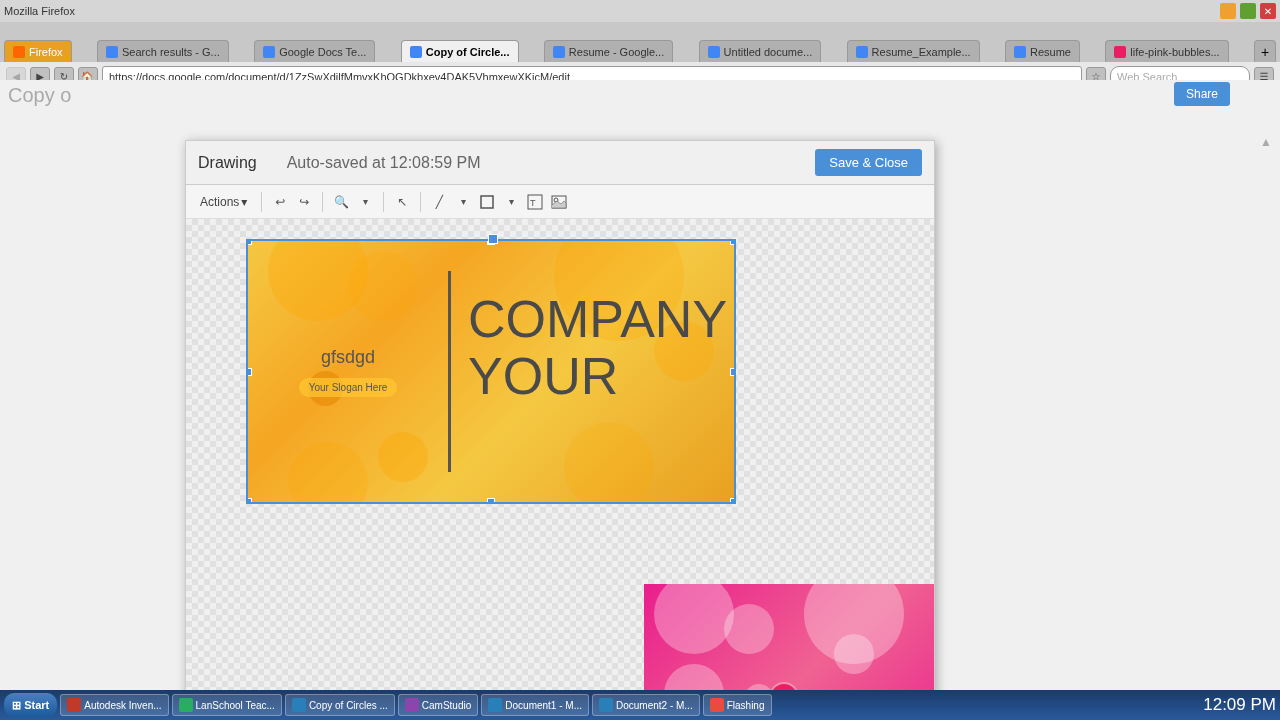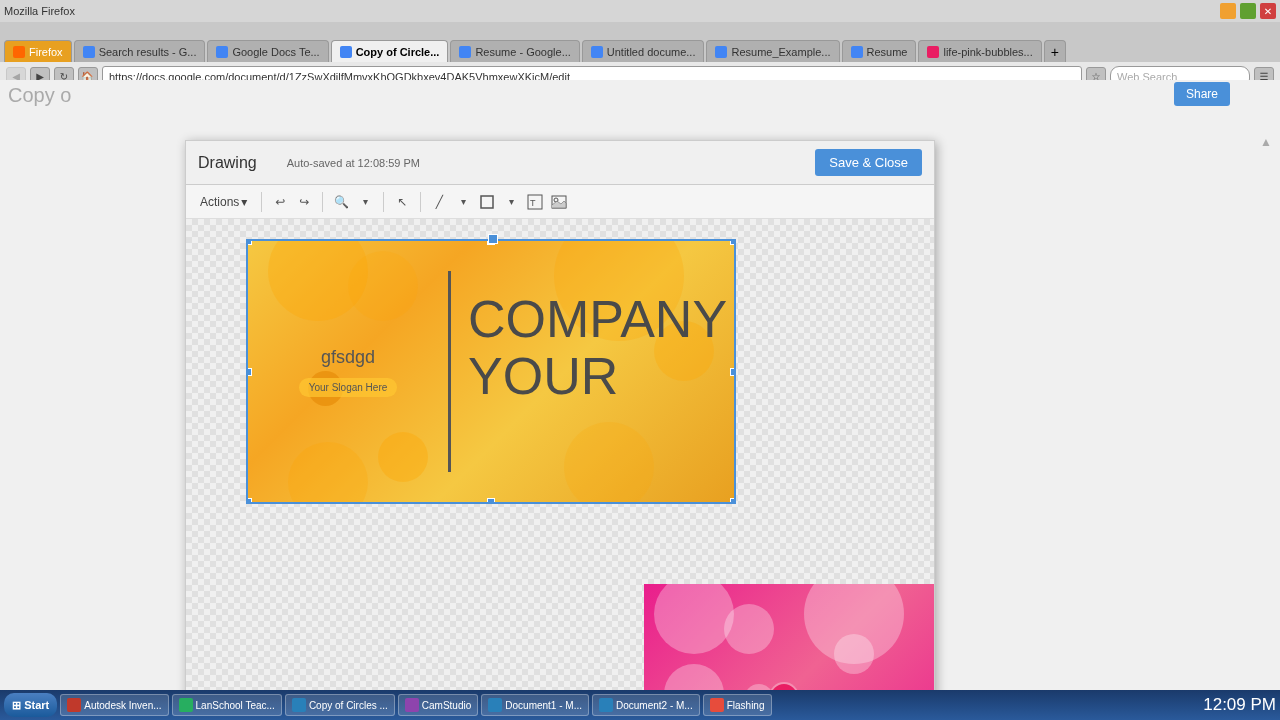--- a/index.html
+++ b/index.html
@@ -20,20 +20,21 @@
       gap: 10px;
     }
 
     .browser-tabs {
       height: 40px;
       background: #c8c8c8;
       display: flex;
       align-items: flex-end;
       padding: 0 4px;
       gap: 2px;
+      justify-content: space-between;
     }
 
     .tab {
       height: 22px;
       padding: 0 8px;
       background: #b0b0b0;
       border-radius: 4px 4px 0 0;
       display: flex;
       align-items: center;
       font-size: 11px;
@@ -155,21 +156,21 @@
       justify-content: space-between;
     }
 
     .drawing-title {
       font-size: 16px;
       color: #333;
       font-weight: normal;
     }
 
     .autosaved {
-      font-size: 11px;
+      font-size: 16px;
       color: #666;
       margin-left: 10px;
     }
 
     .save-close-btn {
       background: #4a90d9;
       color: #fff;
       border: none;
       padding: 6px 14px;
       border-radius: 3px;

